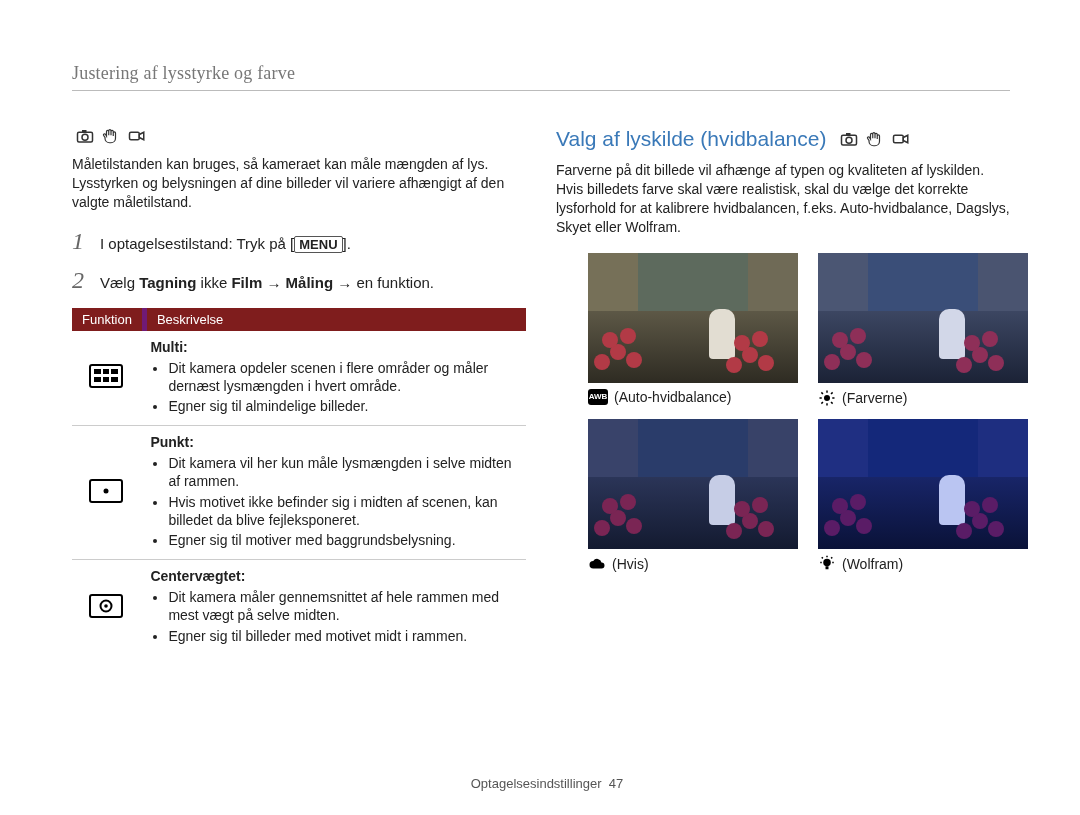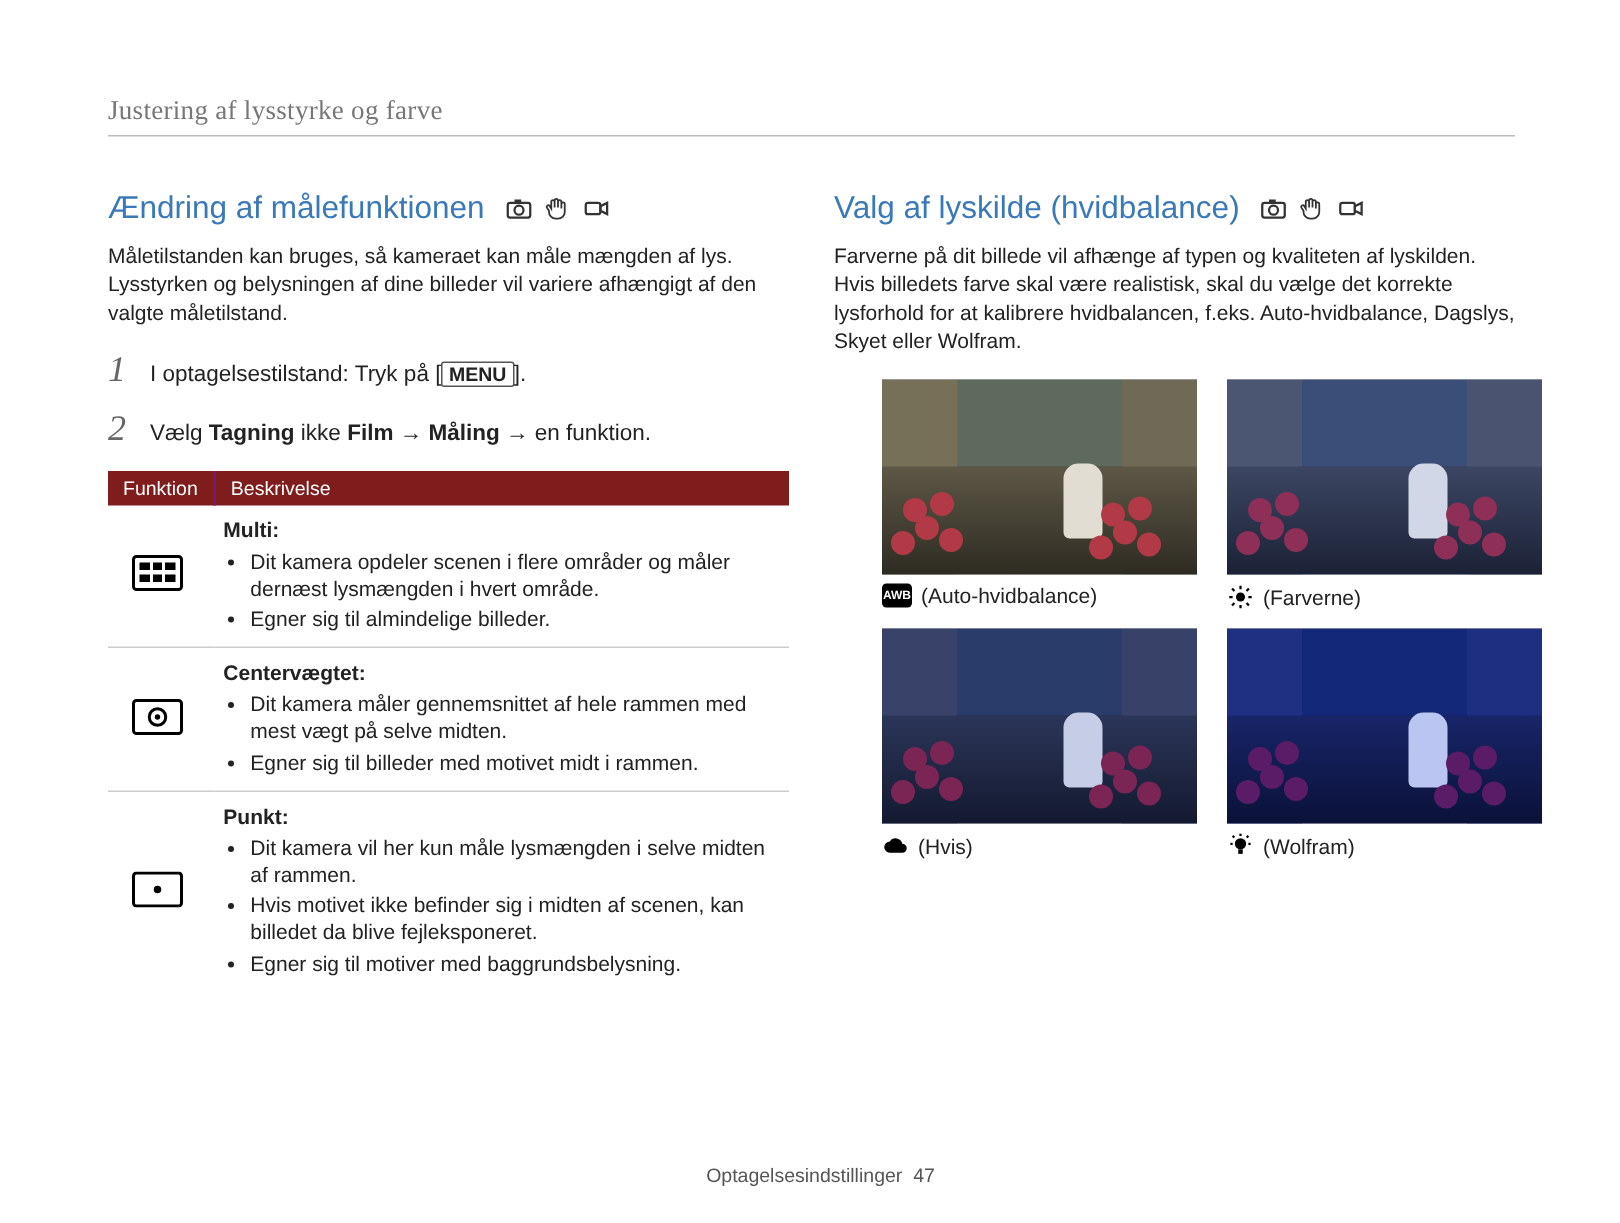--- a/index.html
+++ b/index.html
@@ -81,21 +81,21 @@
     font-size: 14px;
   }
   table.func th {
     background: #7f1d1d;
     color: #fff;
     font-weight: 400;
     text-align: left;
     padding: 4px 10px;
     font-size: 13px;
   }
-  table.func th + th { border-left: 2px solid #701a75; }
+  table.func th + th { border-left: 5px solid #701a75; }
   table.func td {
     border-bottom: 1px solid #ccc;
     padding: 8px 10px 8px 6px;
     vertical-align: middle;
   }
   table.func td.fcol {
     width: 54px;
     text-align: center;
   }
   table.func tr:last-child td { border-bottom: none; }
@@ -187,21 +187,20 @@
 </style>
 </head>
 <body>
 
 <div class="section-title">Justering af lysstyrke og farve</div>
 
 <div class="cols">
 
   <div class="col">
     <h2 class="blue">
-      <span>Ændring af målefunktionen</span>
       <span class="icon-row">
         <span class="mode-icon">
           <svg viewBox="0 0 24 24">
               <rect x="2" y="7" width="20" height="13" rx="2" fill="none" stroke="#333" stroke-width="2"></rect>
               <circle cx="12" cy="13.5" r="4" fill="none" stroke="#333" stroke-width="2"></circle>
               <rect x="8" y="4" width="6" height="4" fill="#333"></rect>
             </svg>
         </span>
         <span class="mode-icon">
           <svg viewBox="0 0 24 24">
@@ -257,45 +256,45 @@
             <ul class="bullets">
               <li>Dit kamera opdeler scenen i flere områder og måler dernæst lysmængden i hvert område.</li>
               <li>Egner sig til almindelige billeder.</li>
             </ul>
           </td>
         </tr>
         <tr>
           <td class="fcol">
             <svg class="func-icon" viewBox="0 0 34 24">
                 <rect x="1" y="1" width="32" height="22" rx="2" fill="none" stroke="#000" stroke-width="2"></rect>
-                <circle cx="17" cy="12" r="5.5" fill="none" stroke="#000" stroke-width="2"></circle>
-                <circle cx="17" cy="12" r="1.8" fill="#000"></circle>
-              </svg>
-          </td>
-          <td>
-            <span class="desc-title"><span>Centervægtet</span>:</span>
-            <ul class="bullets">
-              <li>Dit kamera måler gennemsnittet af hele rammen med mest vægt på selve midten.</li>
-              <li>Egner sig til billeder med motivet midt i rammen.</li>
-            </ul>
-          </td>
-        </tr>
-        <tr>
-          <td class="fcol">
-            <svg class="func-icon" viewBox="0 0 34 24">
-                <rect x="1" y="1" width="32" height="22" rx="2" fill="none" stroke="#000" stroke-width="2"></rect>
                 <circle cx="17" cy="12" r="2.5" fill="#000"></circle>
               </svg>
           </td>
           <td>
             <span class="desc-title"><span>Punkt</span>:</span>
             <ul class="bullets">
               <li>Dit kamera vil her kun måle lysmængden i selve midten af rammen.</li>
               <li>Hvis motivet ikke befinder sig i midten af scenen, kan billedet da blive fejleksponeret.</li>
               <li>Egner sig til motiver med baggrundsbelysning.</li>
+            </ul>
+          </td>
+        </tr>
+        <tr>
+          <td class="fcol">
+            <svg class="func-icon" viewBox="0 0 34 24">
+                <rect x="1" y="1" width="32" height="22" rx="2" fill="none" stroke="#000" stroke-width="2"></rect>
+                <circle cx="17" cy="12" r="5.5" fill="none" stroke="#000" stroke-width="2"></circle>
+                <circle cx="17" cy="12" r="1.8" fill="#000"></circle>
+              </svg>
+          </td>
+          <td>
+            <span class="desc-title"><span>Centervægtet</span>:</span>
+            <ul class="bullets">
+              <li>Dit kamera måler gennemsnittet af hele rammen med mest vægt på selve midten.</li>
+              <li>Egner sig til billeder med motivet midt i rammen.</li>
             </ul>
           </td>
         </tr>
       </tbody>
     </table>
   </div>
 
   <div class="col">
     <h2 class="blue">
       <span>Valg af lyskilde (hvidbalance)</span>

